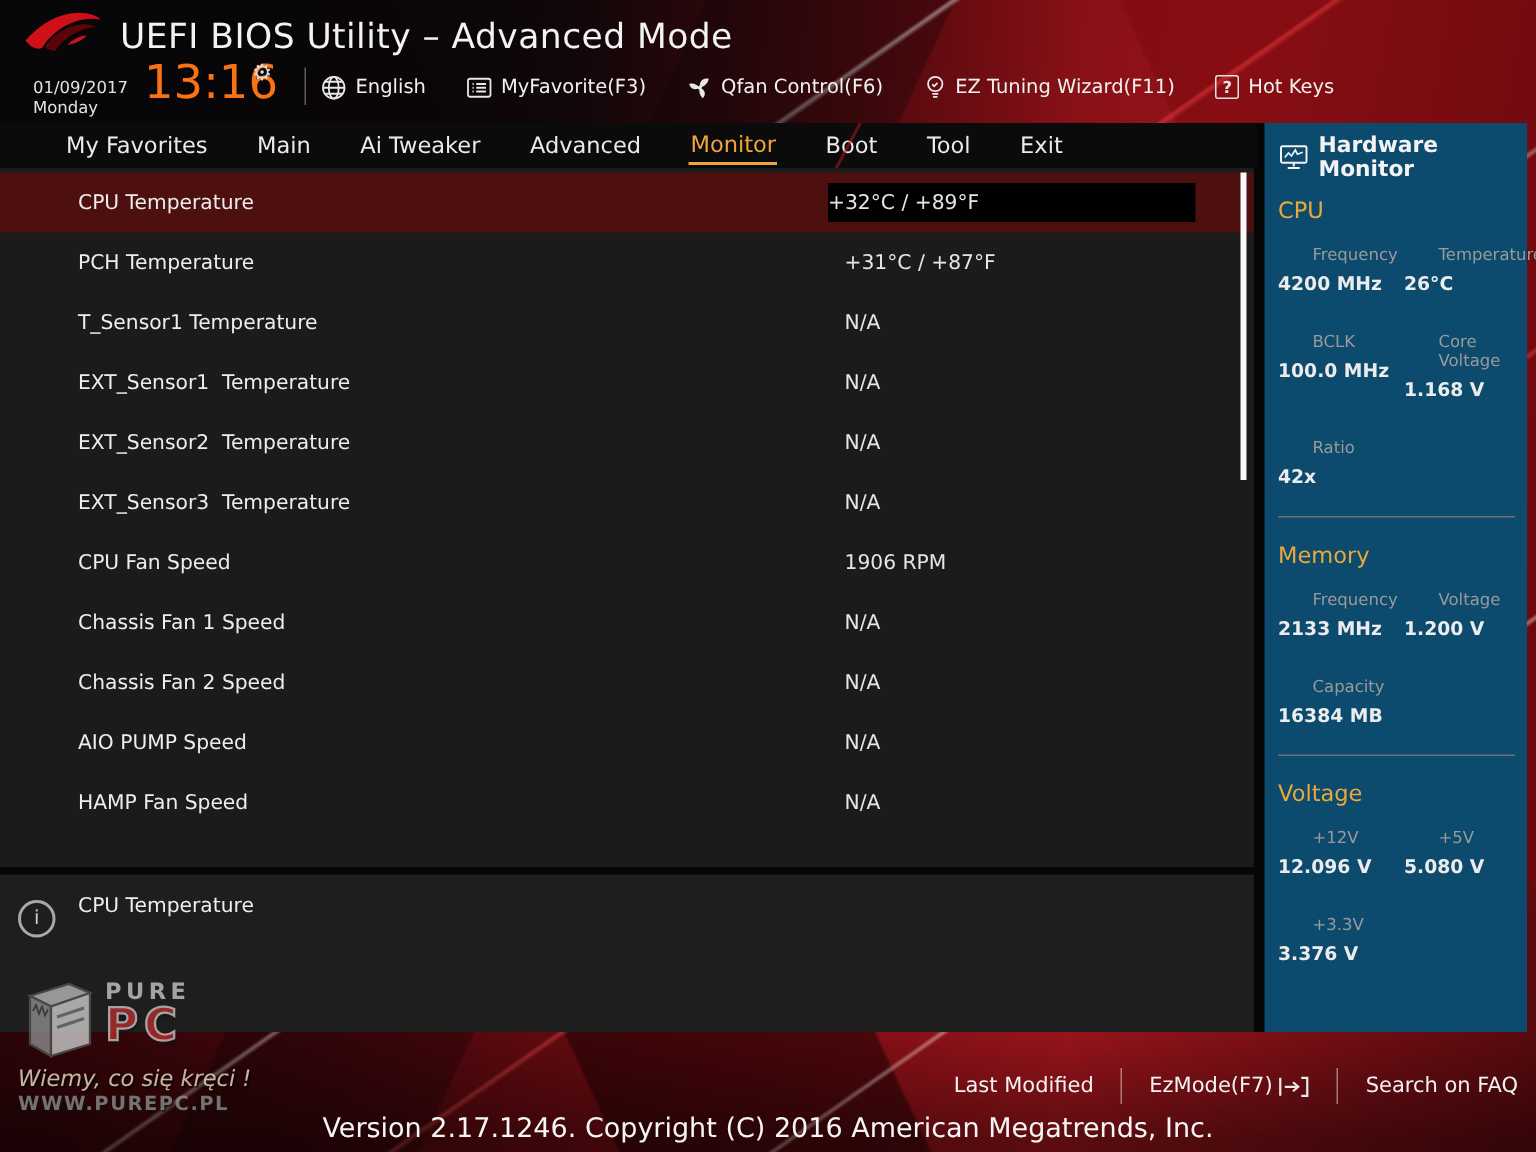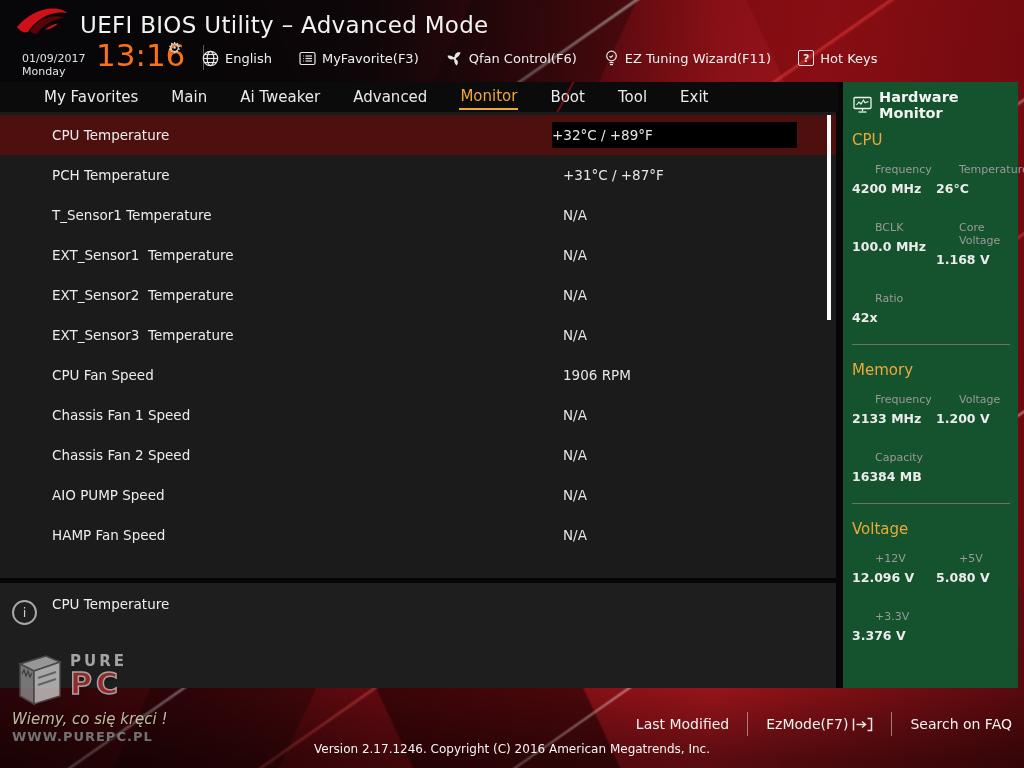--- a/index.html
+++ b/index.html
@@ -26,21 +26,21 @@
     content:""; position:absolute; inset:0;
     background:linear-gradient(90deg, rgba(6,6,8,.94) 0%, rgba(6,6,8,.88) 36%, rgba(6,6,8,.35) 55%, rgba(0,0,0,0) 70%);
   }
   .banner > * { position:relative; }
   .rog-logo { position:absolute; left:16px; top:5px; }
   .app-title { position:absolute; left:80px; top:12px; font-size:23px; color:#f2f2f2; letter-spacing:.3px; }
   .date-block { position:absolute; left:22px; top:52px; font-size:11px; line-height:13px; color:#e2e2e2; }
   .time-block { position:absolute; left:96px; top:37px; font-size:31px; color:#f97316; }
   .time-gear { position:absolute; left:168px; top:39px; font-size:15px; color:#d8d8d8; cursor:pointer; }
   .tb-divider { position:absolute; left:203px; top:45px; width:1px; height:25px; background:rgba(255,255,255,.35); }
-  .quick-row { position:absolute; left:202px; top:44px; height:28px; display:flex; align-items:center; gap:27px; }
+  .quick-row { position:absolute; left:214px; top:44px; height:28px; display:flex; align-items:center; gap:27px; }
   .quick-item { display:flex; align-items:center; gap:6px; font-size:13px; color:#f0f0f0; cursor:pointer; white-space:nowrap; }
   .qi-box { width:16px; height:16px; border:1.5px solid #e3e3e3; border-radius:2px; font-size:11px; font-weight:bold;
             display:flex; align-items:center; justify-content:center; color:#e3e3e3; }
 
   
   .nav { position:absolute; left:0; top:82px; width:838px; height:30px; background:#0b0b0c;
          display:flex; align-items:center; padding-left:43px; gap:31px; }
   .tab { font-size:15px; color:#eaeaea; cursor:pointer; padding:3px 1px; white-space:nowrap; }
   .tab.active { color:#f0a63c; border-bottom:2px solid #f0a63c; }
   .nav-decor { position:absolute; left:552px; top:0; width:26px; height:30px; overflow:hidden; pointer-events:none; }
@@ -62,36 +62,36 @@
   .sel-box .mrow-value { position:static; transform:none; }
   .scroll-thumb { position:absolute; left:827px; top:3px; width:4px; height:205px; background:#fafafa; cursor:grab; }
 
   
   .info-panel { position:absolute; left:0; top:583px; width:836px; height:105px; background:#1e1e1f; }
   .info-icon { position:absolute; left:12px; top:17px; width:25px; height:25px; border:2px solid #a8a8a8;
                border-radius:50%; color:#cccccc; font-size:13px; display:flex; align-items:center; justify-content:center; }
   .info-text { position:absolute; left:52px; top:13px; font-size:13.5px; color:#ededed; }
 
   
-  .sidebar { position:absolute; left:843px; top:82px; width:175px; height:606px; background:#14532d; }
+  .sidebar { position:absolute; left:843px; top:82px; width:175px; height:606px; background:#0c4a6e; }
   .hm-title { display:flex; align-items:center; gap:7px; padding:7px 0 0 10px; font-size:14.5px; font-weight:600; color:#f3f3f3; }
   .hm-heading { margin:16px 0 0 9px; font-size:15px; color:#e9a93d; }
   .hm-heading.first { margin-top:10px; }
   .field-grid { margin:14px 0 0 9px; display:grid; grid-template-columns:84px 1fr; row-gap:24px; }
   .fcell .flabel { font-size:11px; line-height:13px; color:#9a9a9a;margin-left:23px; }
   .fcell .fvalue { margin-top:5px; font-size:12.5px; line-height:16px; font-weight:600; color:#ececec; }
   .hm-divider { margin:18px 8px 0 9px; border:none; border-top:1px solid #6f6f6f; }
 
   
   .footer-shade { position:absolute; left:0; bottom:0; width:1024px; height:80px;
                   background:linear-gradient(180deg, transparent 0%, rgba(0,0,0,.4) 90%); pointer-events:none; }
   .footer-links { position:absolute; top:710px; right:12px; display:flex; align-items:center; gap:18px; height:28px; }
   .flink { font-size:14px; color:#f2f2f2; cursor:pointer; white-space:nowrap; display:flex; align-items:center; gap:4px; }
   .fsep { width:1px; height:24px; background:rgba(255,255,255,.45); }
-  .footer-version { position:absolute; left:0; top:742px; width:1024px; text-align:center; font-size:12px; color:#f5f5f5; }
+  .footer-version { position:absolute; left:0; top:742px; width:1024px; text-align:center; font-size:18px; color:#f5f5f5; }
 
   
   .watermark { position:absolute; left:12px; top:652px; width:190px; opacity:.78; pointer-events:none; }
   .wm-top { display:flex; align-items:flex-start; gap:6px; }
   .wm-brand-top { font-size:15px; font-weight:bold; letter-spacing:3px; color:#c9c9c9;
                   text-shadow:1px 1px 1px #222; }
   .wm-brand-bottom { font-size:30px; font-weight:bold; letter-spacing:4px; line-height:28px; color:#b92b2b;
                   -webkit-text-stroke:1.5px #c9c9c9; text-shadow:1px 2px 2px #111; }
   .wm-tagline { margin-top:2px; font-size:15px; font-style:italic; color:#efe9c8; text-shadow:1px 1px 1px #000; white-space:nowrap; }
   .wm-url { margin-top:1px; font-size:13px; font-weight:bold; letter-spacing:1px; color:#8f8f8f; text-shadow:1px 1px 1px #111; }

